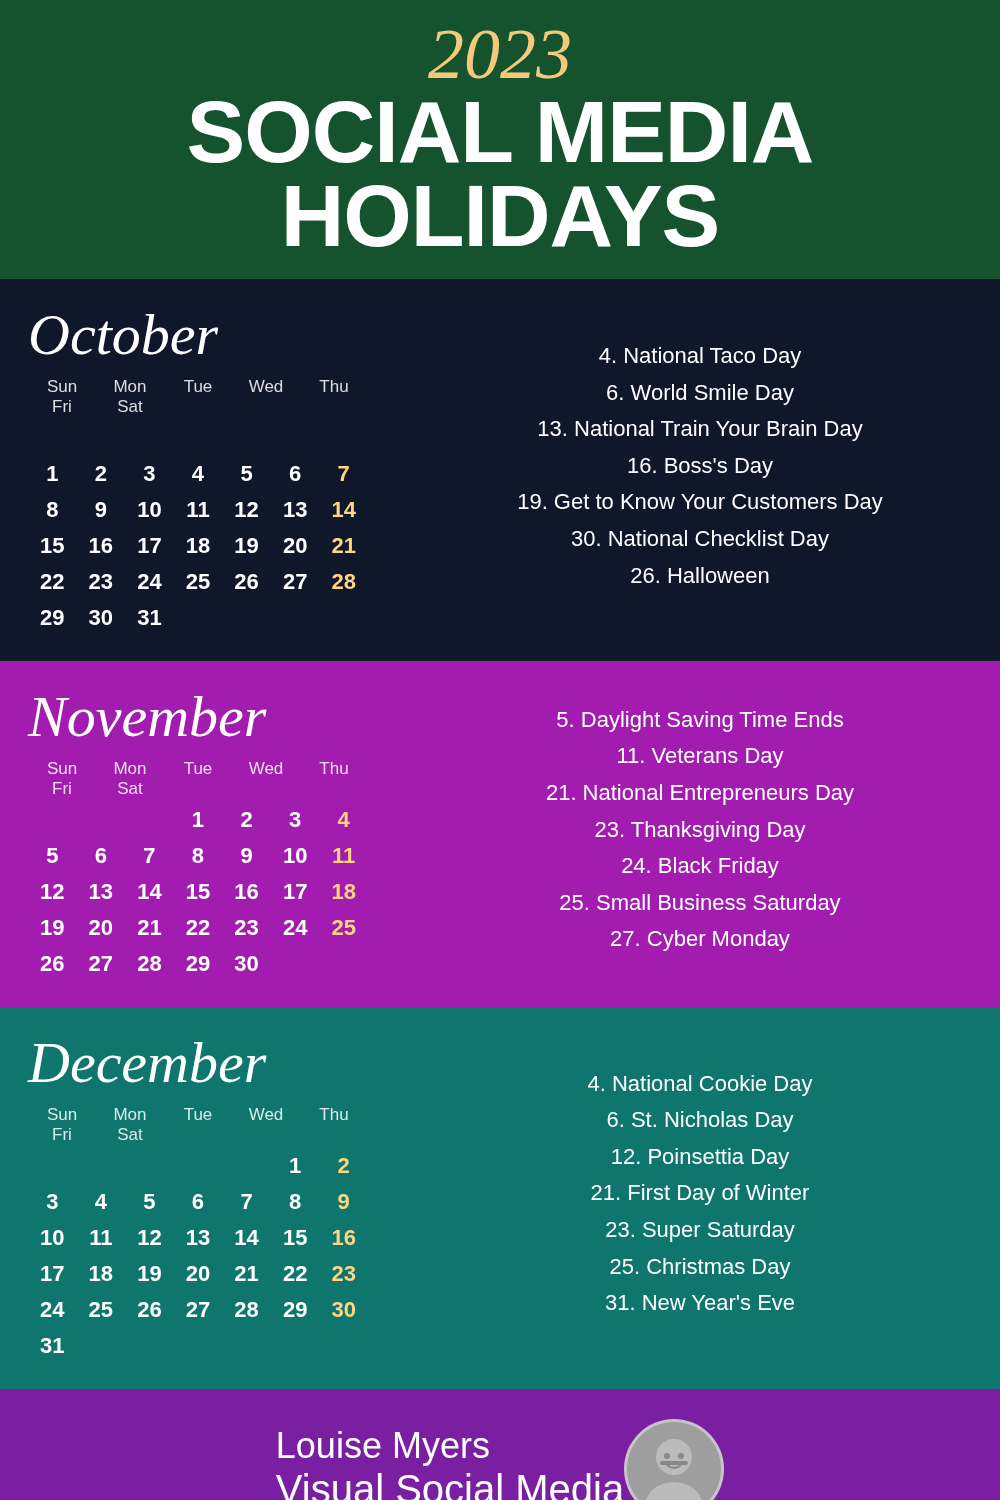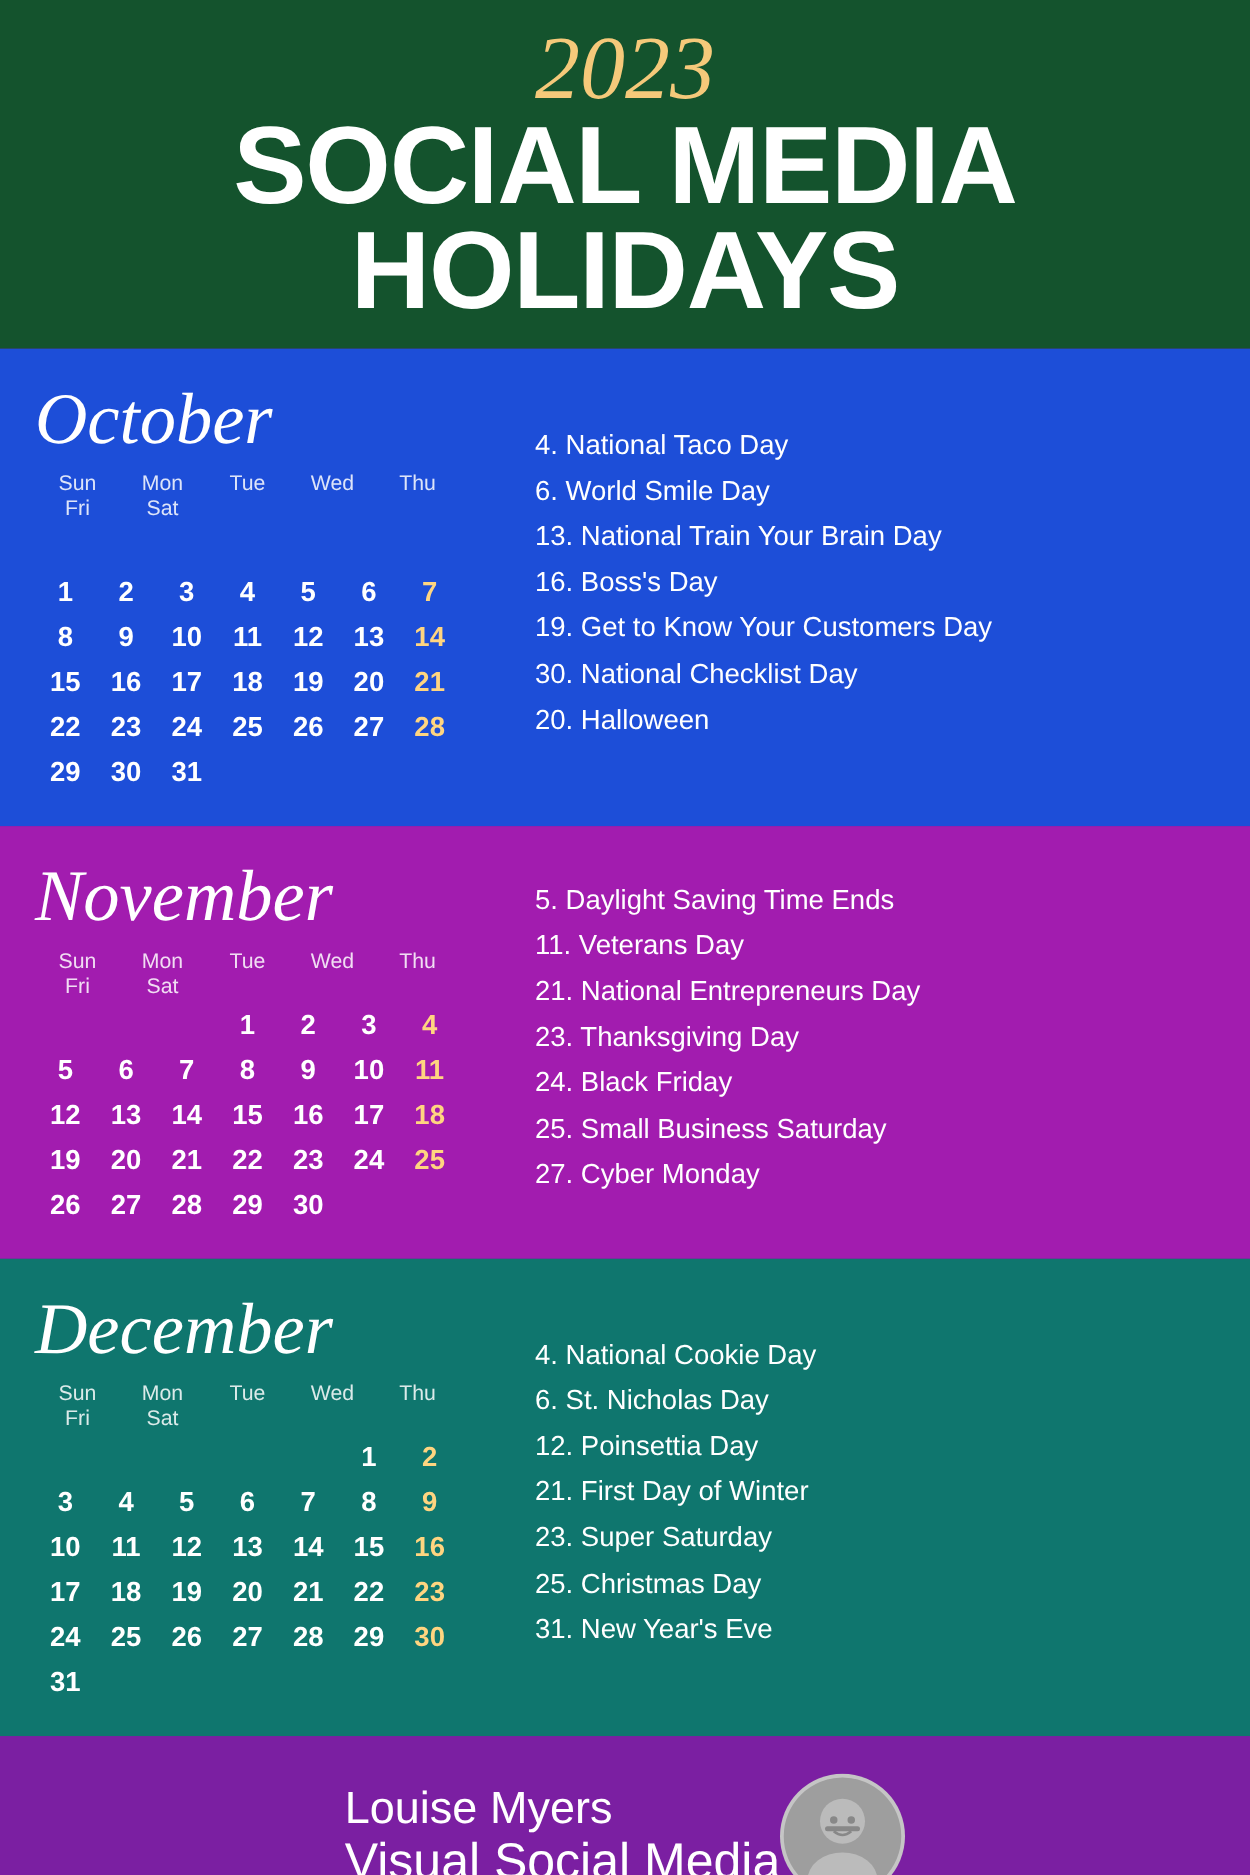--- a/index.html
+++ b/index.html
@@ -34,21 +34,21 @@
       letter-spacing: -1px;
       display: block;
     }
 
     
     .month-section {
       display: flex;
       flex-direction: row;
       padding: 24px 28px;
     }
-    .october-section { background: #1d4ed8; }
+    .october-section { background: #0f172a; }
     .november-section { background: #a21caf; }
     .december-section { background: #0f766e; }
 
     .calendar-side {
       width: 380px;
       flex-shrink: 0;
     }
     .month-name {
       font-size: 58px;
       font-style: italic;
@@ -86,20 +86,21 @@
     .cal-day.empty { visibility: hidden; }
     .cal-day.sat { color: #FFD580; }
 
     
     .events-side {
       flex: 1;
       padding-left: 20px;
       display: flex;
       flex-direction: column;
       justify-content: center;
+      align-items: center;
     }
     .event-item {
       font-size: 22px;
       color: #ffffff;
       margin-bottom: 8px;
       line-height: 1.3;
     }
 
     
     .footer {
@@ -233,21 +234,21 @@
           </div>
         </div>
       </div>
       <div class="events-side">
         <div class="event-item">4. National Taco Day</div>
         <div class="event-item">6. World Smile Day</div>
         <div class="event-item">13. National Train Your Brain Day</div>
         <div class="event-item">16. Boss's Day</div>
         <div class="event-item">19. Get to Know Your Customers Day</div>
         <div class="event-item">30. National Checklist Day</div>
-        <div class="event-item">20. Halloween</div>
+        <div class="event-item">26. Halloween</div>
       </div>
     </div>
     <div class="month-section november-section">
       <div class="calendar-side">
         <div class="month-name">November</div>
         <div class="cal-grid">
           <div class="cal-header-row">
             <div class="cal-dow">Sun</div>
             <div class="cal-dow">Mon</div>
             <div class="cal-dow">Tue</div>

